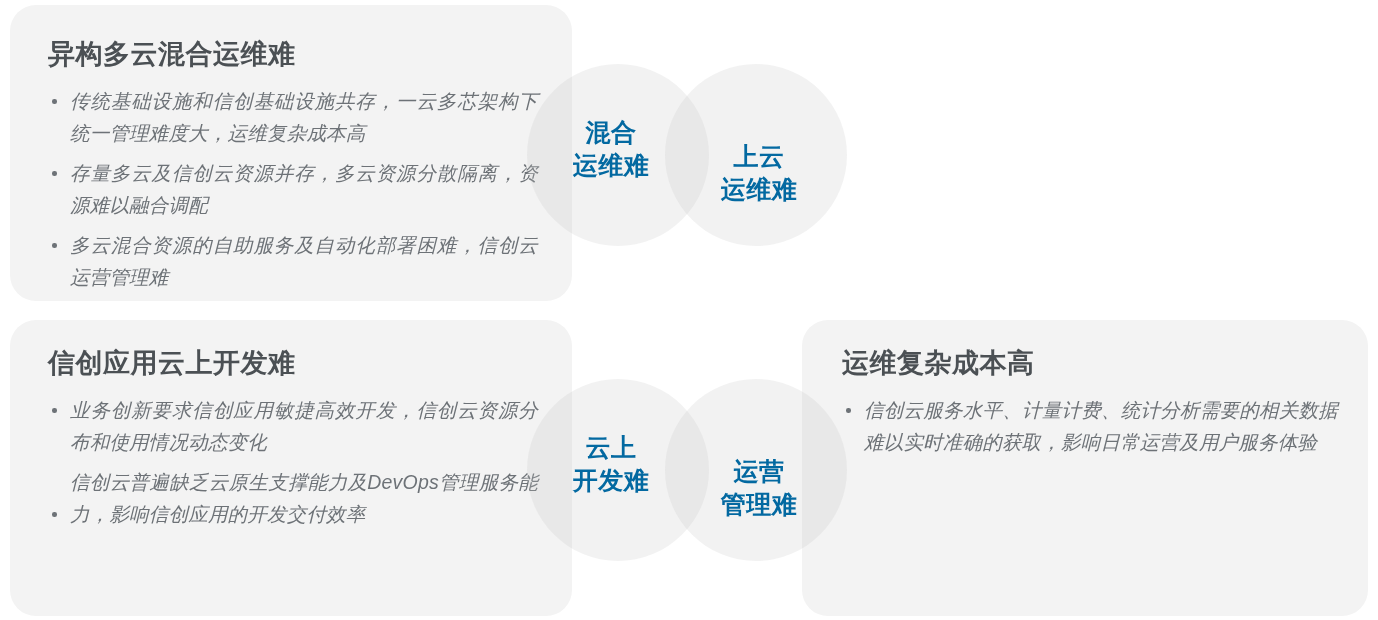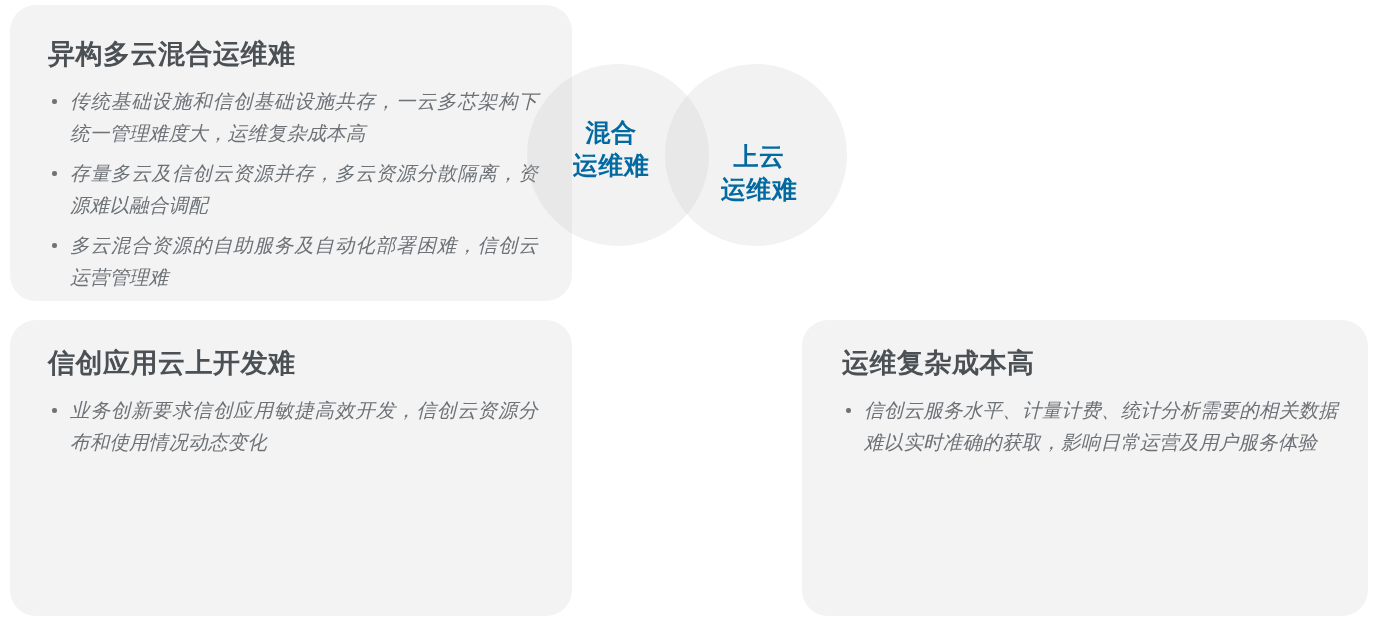--- a/index.html
+++ b/index.html
@@ -126,20 +126,21 @@
       </div>
     </div>
   </div>
 
 
   <div class="card left row2">
     <div class="card-inner">
       <div class="card-title">信创应用云上开发难</div>
       <div class="bullets">
         <div class="bullet">业务创新要求信创应用敏捷高效开发，信创云资源分布和使用情况动态变化</div>
+        <div class="bullet marker-line2">信创云普遍缺乏云原生支撑能力及DevOps管理服务能力，影响信创应用的开发交付效率</div>
       </div>
     </div>
   </div>
 
   <div class="card right row2">
     <div class="card-inner">
       <div class="card-title">运维复杂成本高</div>
       <div class="bullets">
         <div class="bullet">信创云服务水平、计量计费、统计分析需要的相关数据难以实时准确的获取，影响日常运营及用户服务体验</div>
       </div>
@@ -148,14 +149,22 @@
 
   <div class="venn row1">
     <div class="venn-circle c-left"></div>
     <div class="venn-circle c-right"></div>
     <div class="venn-label l-left">混合
 运维难</div>
     <div class="venn-label l-right">上云
 运维难</div>
   </div>
 
+  <div class="venn row2">
+    <div class="venn-circle c-left"></div>
+    <div class="venn-circle c-right"></div>
+    <div class="venn-label l-left">云上
+开发难</div>
+    <div class="venn-label l-right">运营
+管理难</div>
+  </div>
 
 </div>
 
 </body></html>

